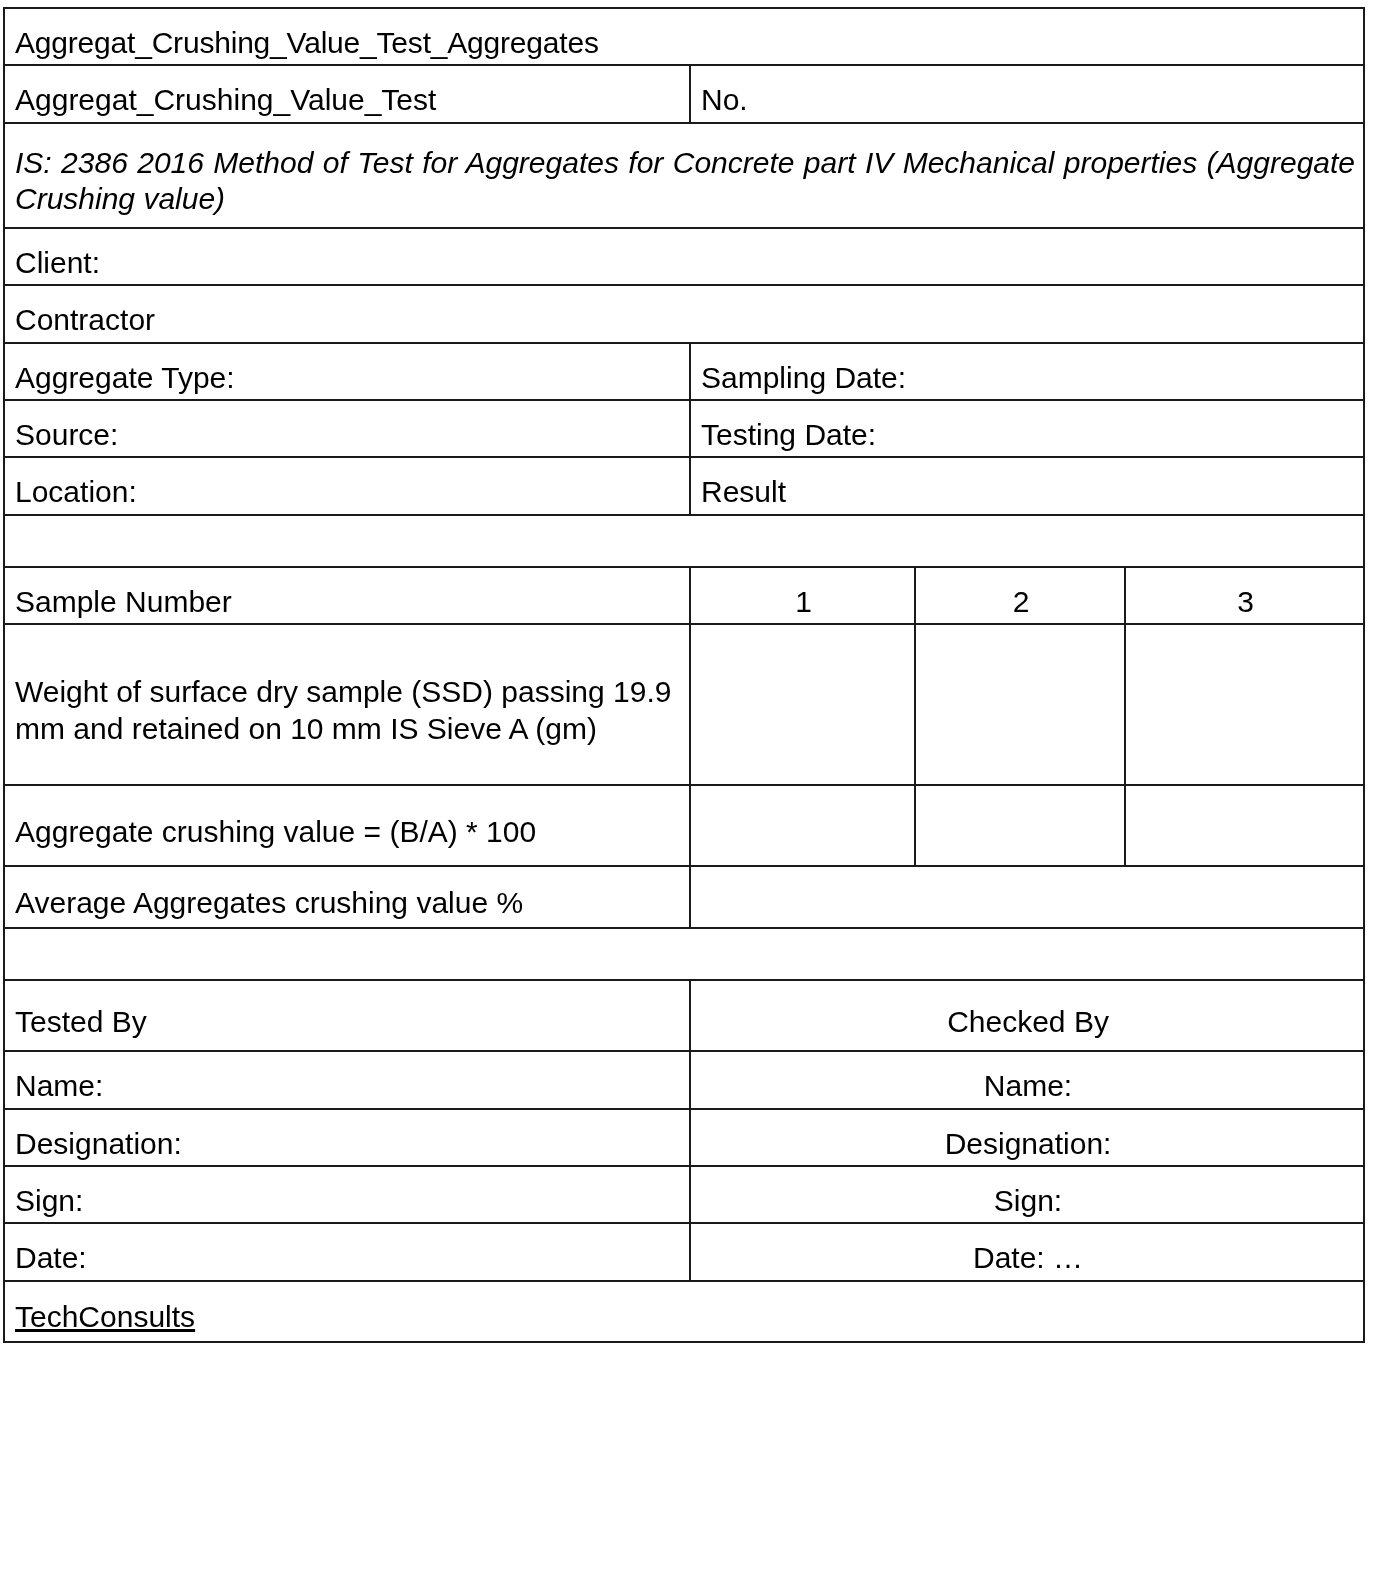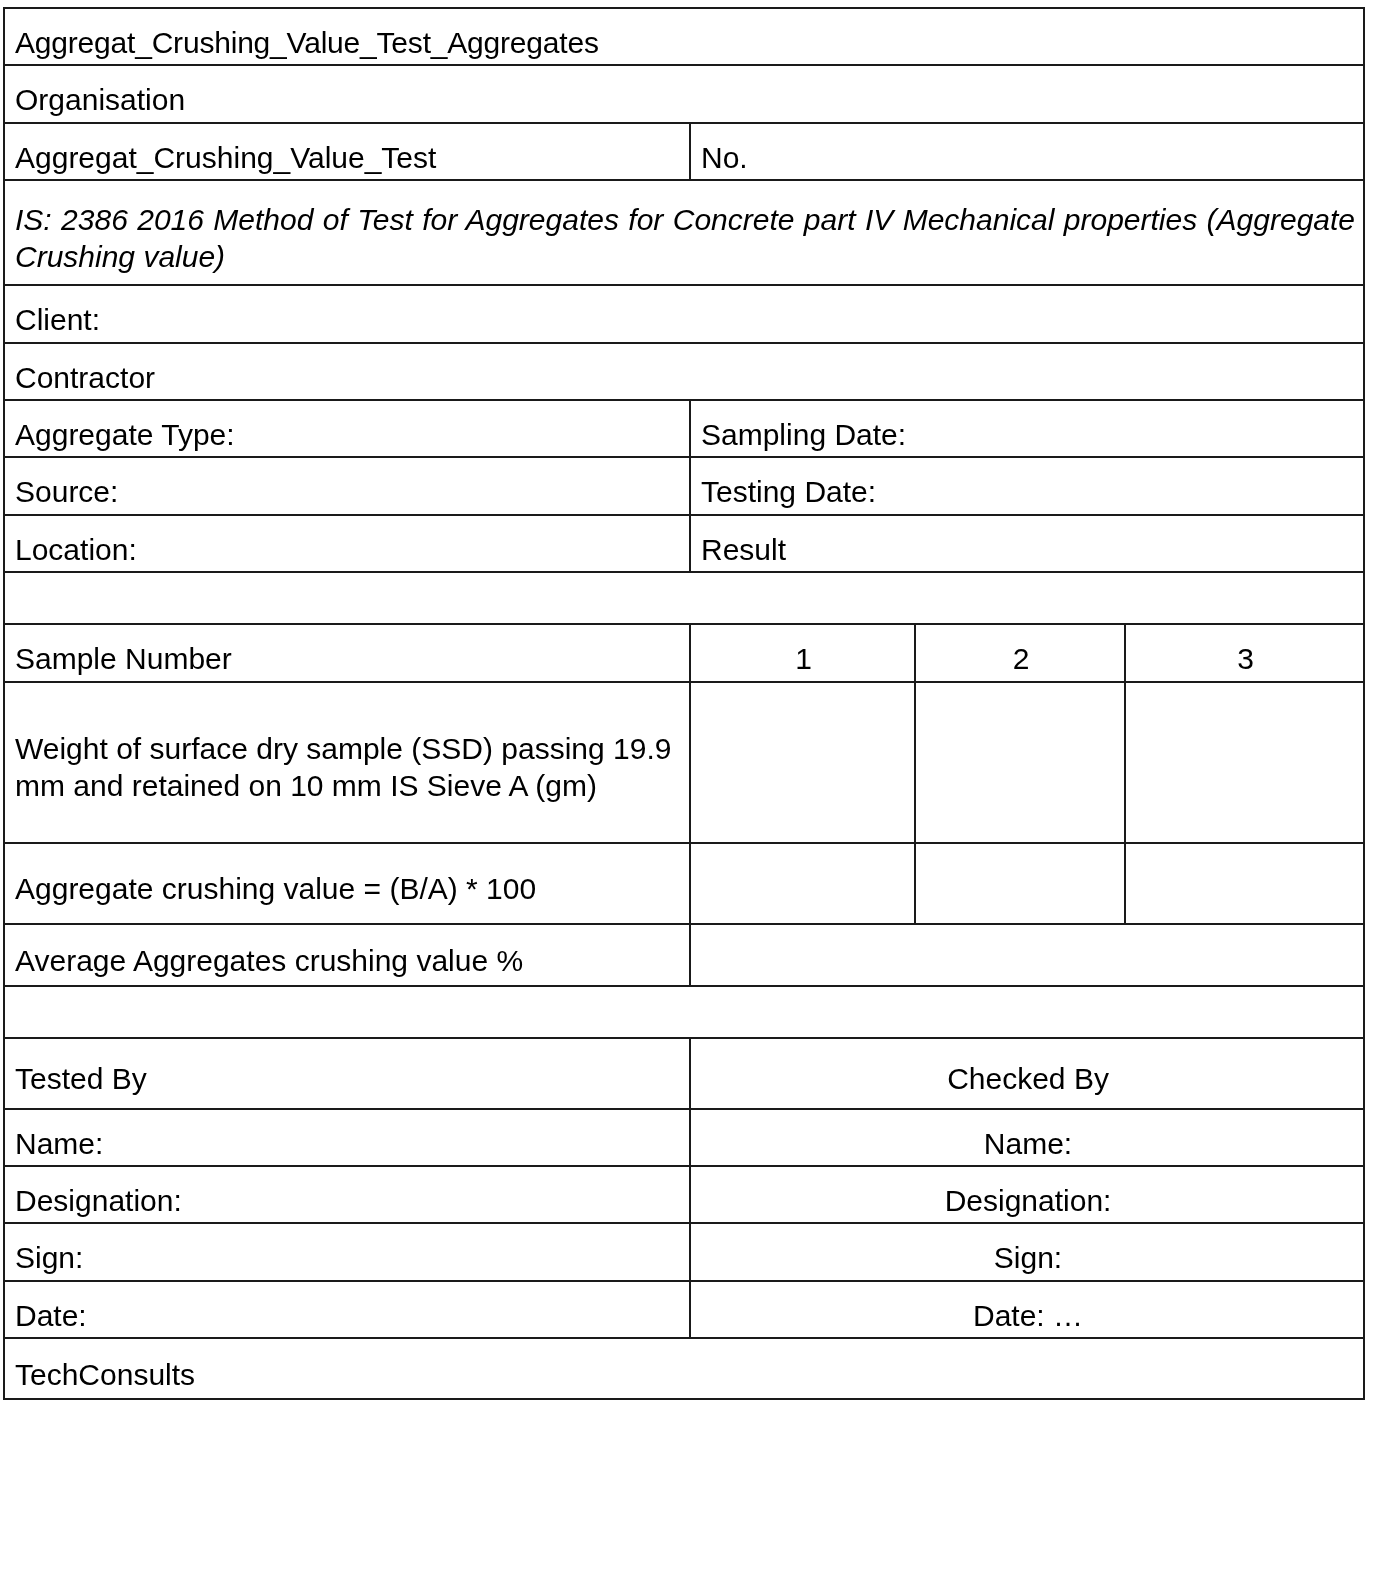--- a/index.html
+++ b/index.html
@@ -43,21 +43,21 @@
   .r-std     { height: 53px; }
   .r-tall    { height: 105px; }
   .r-spacer  { height: 52px; }
   .r-sample  { height: 47px; }
   .r-big     { height: 161px; }
   .r-mid     { height: 72px; }
   .r-calc    { height: 81px; }
   .r-avg     { height: 62px; }
   .r-sign    { height: 71px; }
   .r-sign2   { height: 53px; }
-  .r-foot    { height: 61px; }
+  .r-foot    { height: 61px; text-decoration: underline; }
 
   .title-cell {
     font-weight: 700;
     font-size: 31px;
     letter-spacing: -0.2px;
     vertical-align: middle;
   }
   .italic-cell {
     font-style: italic;
     text-align: justify;
@@ -86,23 +86,20 @@
       <col style="width:225px">
       <col style="width:210px">
       <col style="width:239px">
     </colgroup>
     <tbody>
 
       <tr class="r-title">
         <td colspan="4" class="title-cell">Aggregat_Crushing_Value_Test_Aggregates</td>
       </tr>
 
-      <tr class="r-std">
-        <td colspan="4">Organisation</td>
-      </tr>
 
       <tr class="r-std">
         <td>Aggregat_Crushing_Value_Test</td>
         <td colspan="3">No.</td>
       </tr>
 
       <tr class="r-tall">
         <td colspan="4" class="italic-cell">IS: 2386 2016 Method of Test for Aggregates for Concrete part IV Mechanical properties (Aggregate Crushing value)</td>
       </tr>
 

